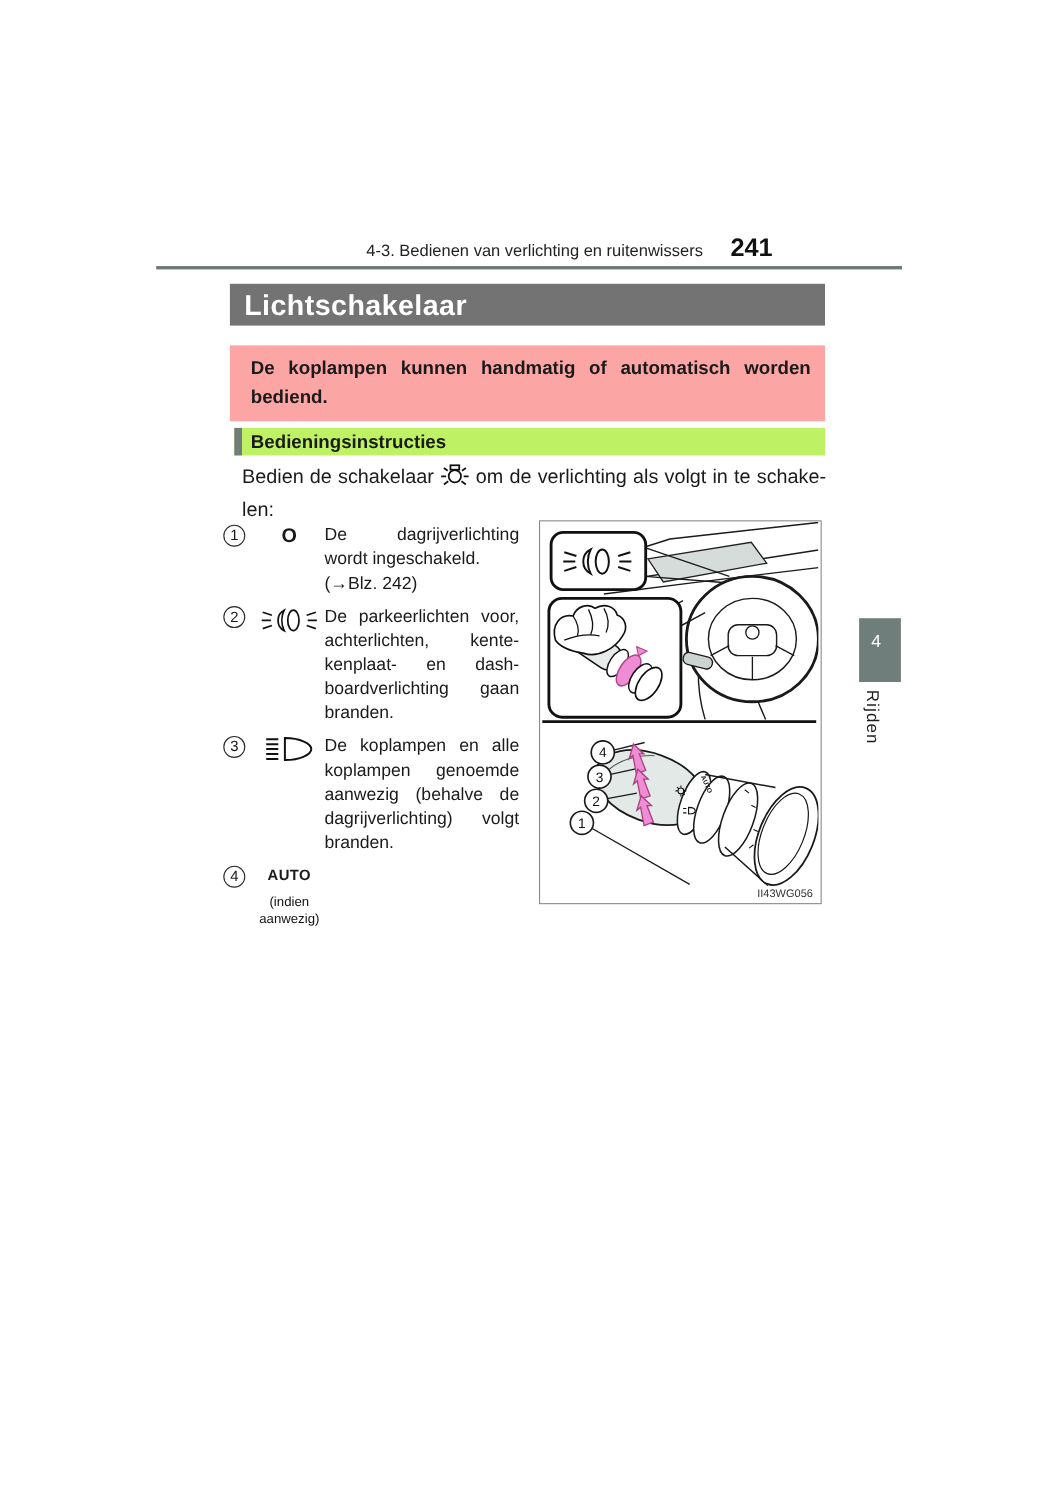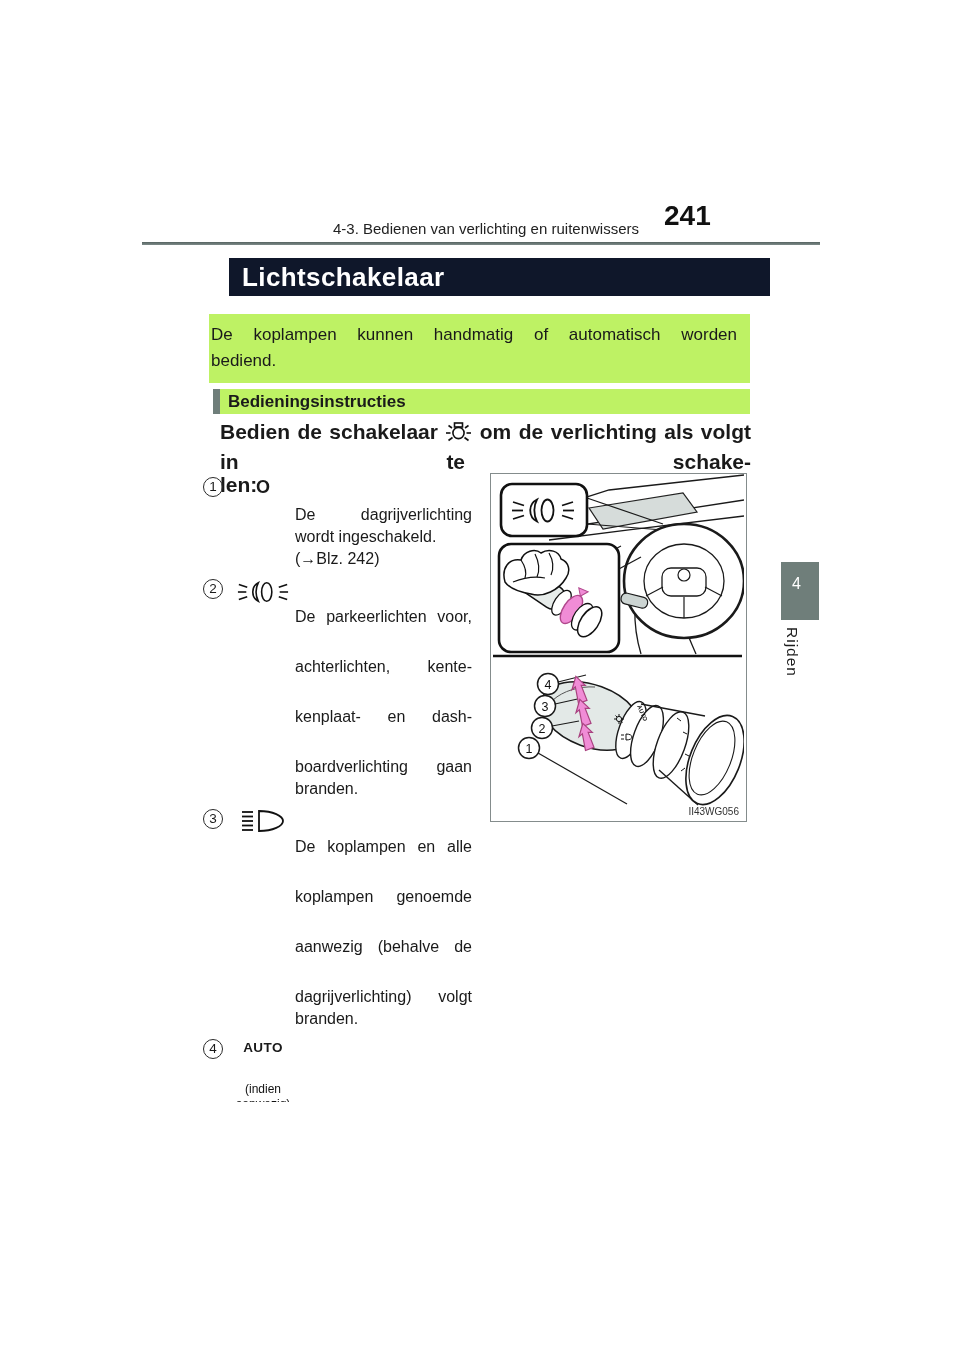--- a/index.html
+++ b/index.html
@@ -5,57 +5,57 @@
   html,body { margin:0; padding:0; background:#ffffff; }
   .page {
     position:relative; width:960px; height:1102px; background:#ffffff;
     font-family:"Liberation Sans", sans-serif; color:#1a1a1a; overflow:hidden;
   }
   .abs { position:absolute; }
 
   
   .hdr-section { top:220px; left:333px; width:300px; text-align:right;
     font-size:15px; color:#222; white-space:nowrap; }
-  .hdr-pagenum { top:200px; left:664px; font-size:28px; font-weight:bold; color:#111; }
+  .hdr-pagenum { top:212px; left:664px; font-size:23px; font-weight:bold; color:#111; }
   .toprule { top:242px; left:142px; width:678px; height:3px;
     background:linear-gradient(#566361,#7e8c8a); }
 
   
-  .titlebar { top:258px; left:209px; width:541px; height:38px; background:#0f172a;
+  .titlebar { top:258px; left:209px; width:541px; height:38px; background:#737373;
     color:#ffffff; font-size:26px; font-weight:bold; line-height:39px;
-    padding-left:13px; box-sizing:border-box; letter-spacing:.4px;margin-left:20px; }
-
-  
-  .summary { top:314px; left:209px; width:541px; background:#bef264;
-    padding:8px 13px 9px 2px; box-sizing:border-box;
-    font-size:17px; font-weight:normal; line-height:26px; }
+    padding-left:13px; box-sizing:border-box; letter-spacing:.4px; }
+
+  
+  .summary { top:314px; left:209px; width:541px; background:#fca5a5;
+    padding:8px 13px 9px 19px; box-sizing:border-box;
+    font-size:17px; font-weight:bold; line-height:26px; }
 
   
   .sectionbar { top:389px; left:213px; width:537px; height:25px; background:#bef264;
     border-left:7px solid #6f7e7a; box-sizing:border-box;
     font-size:17px; font-weight:bold; line-height:25px; padding-left:8px; }
 
   
-  .intro { top:419px; left:220px; width:531px; font-size:21px; line-height:23px;font-weight:bold; }
+  .intro { top:419px; left:220px; width:531px; font-size:18px; line-height:23px; }
   .jline { text-align:justify; text-align-last:justify; }
   .bulb-icon { display:inline-block; vertical-align:-7px; }
 
   
   .list { top:476px; left:203px; width:272px; }
   .item { display:flex; align-items:flex-start; margin-bottom:8px; }
   .inum { flex:0 0 auto; width:20px; height:20px; margin-top:1px; margin-right:8px;
     border:1.5px solid #2a2a2a; border-radius:50%; box-sizing:border-box;
     font-size:13.5px; line-height:17px; text-align:center; }
   .iicon { flex:0 0 auto; width:64px; display:flex; flex-direction:column;
     align-items:center; padding-top:1px; }
   .off-glyph { font-size:18px; font-weight:bold; line-height:20px; }
   .auto-glyph { font-size:13.5px; font-weight:bold; letter-spacing:.4px; line-height:18px; }
-  .note { font-size:12px; line-height:15px; text-align:center; margin-top:25px; color:#111; }
+  .note { font-size:12px; line-height:15px; text-align:center; margin-top:8px; color:#111; }
   .itxt { width:177px; font-size:16px; line-height:22px; }
-  .itxt .jline { text-align:justify; text-align-last:justify;margin-top:28px; }
+  .itxt .jline { text-align:justify; text-align-last:justify; }
 
   
   .figure { top:473px; left:490px; width:257px; height:349px;
     border:1.6px solid #848c8c; box-sizing:border-box; background:#fff; }
   .figure svg { display:block; }
 
   
   .chapter-tab { top:562px; left:781px; width:38px; height:58px; background:#6f7e7a;
     color:#fff; font-size:16px; box-sizing:border-box; padding:13px 0 0 11px; }
   .chapter-label { top:627px; left:783px; writing-mode:vertical-rl;

